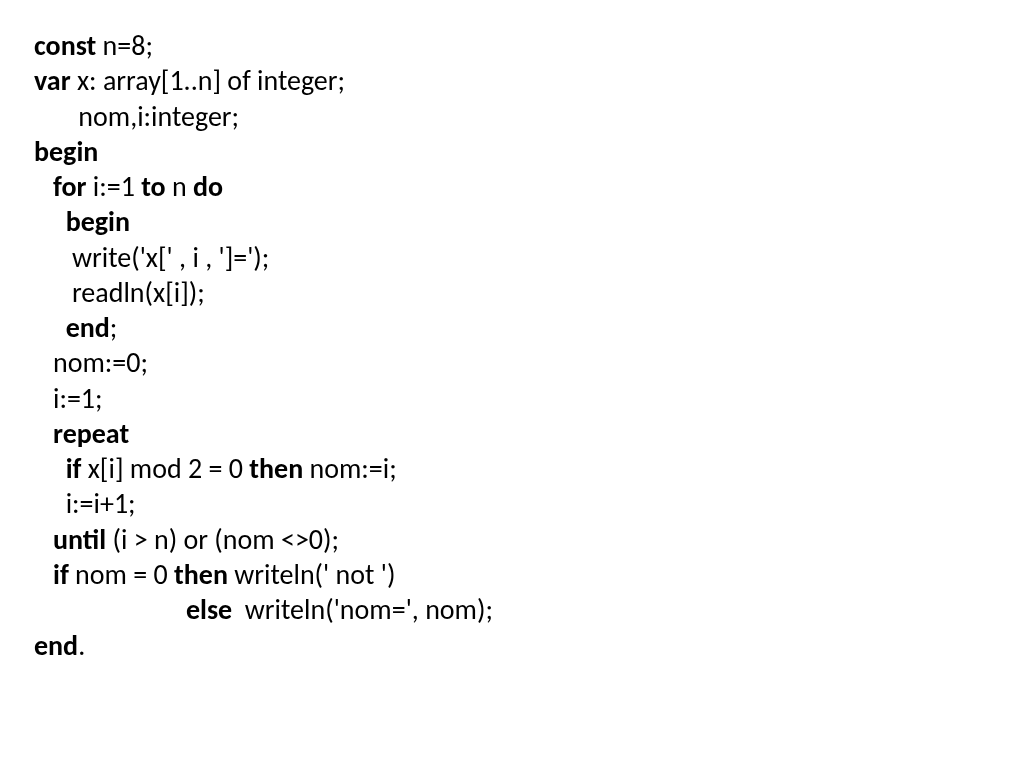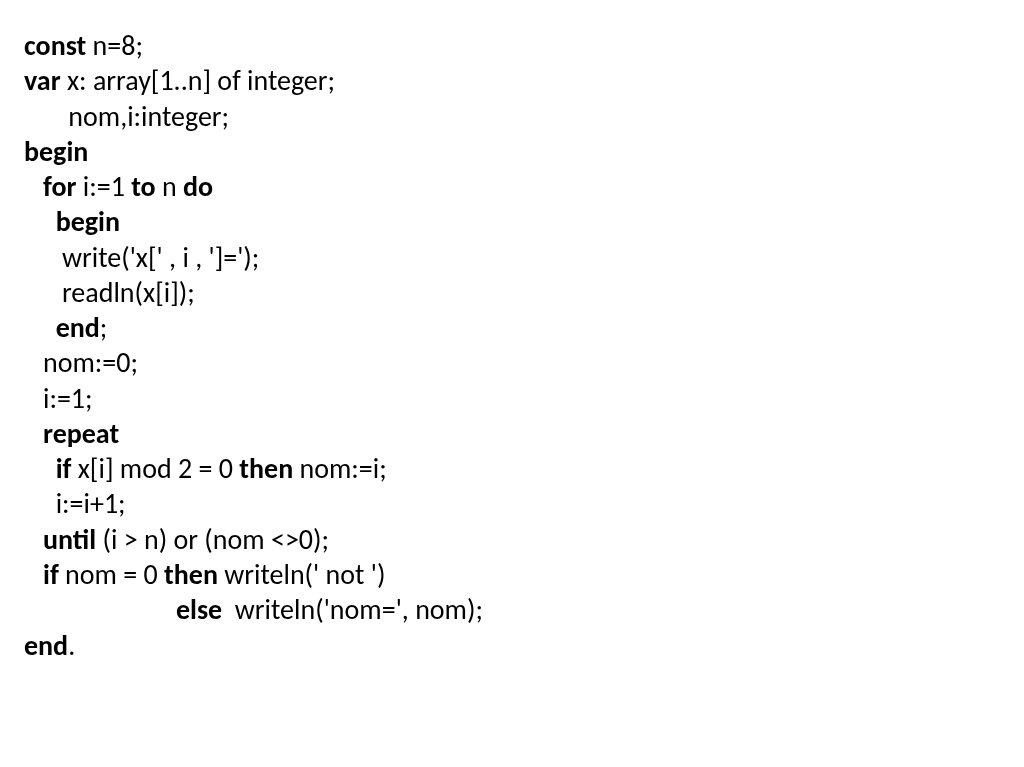--- a/index.html
+++ b/index.html
@@ -5,21 +5,21 @@
     html, body {
       margin: 0;
       padding: 0;
       width: 1024px;
       height: 767px;
       background: #ffffff;
       font-family: Calibri, "Segoe UI", Arial, sans-serif;
       color: #000000;
     }
     .page {
-      padding: 28px 24px;
+      padding: 28px 34px;
     }
     .code-block {
       font-size: 28px;
       line-height: 1.26;
       white-space: pre;
       font-family: Calibri, "Segoe UI", Arial, sans-serif;
     }
     .b {
       font-weight: bold;
     }

